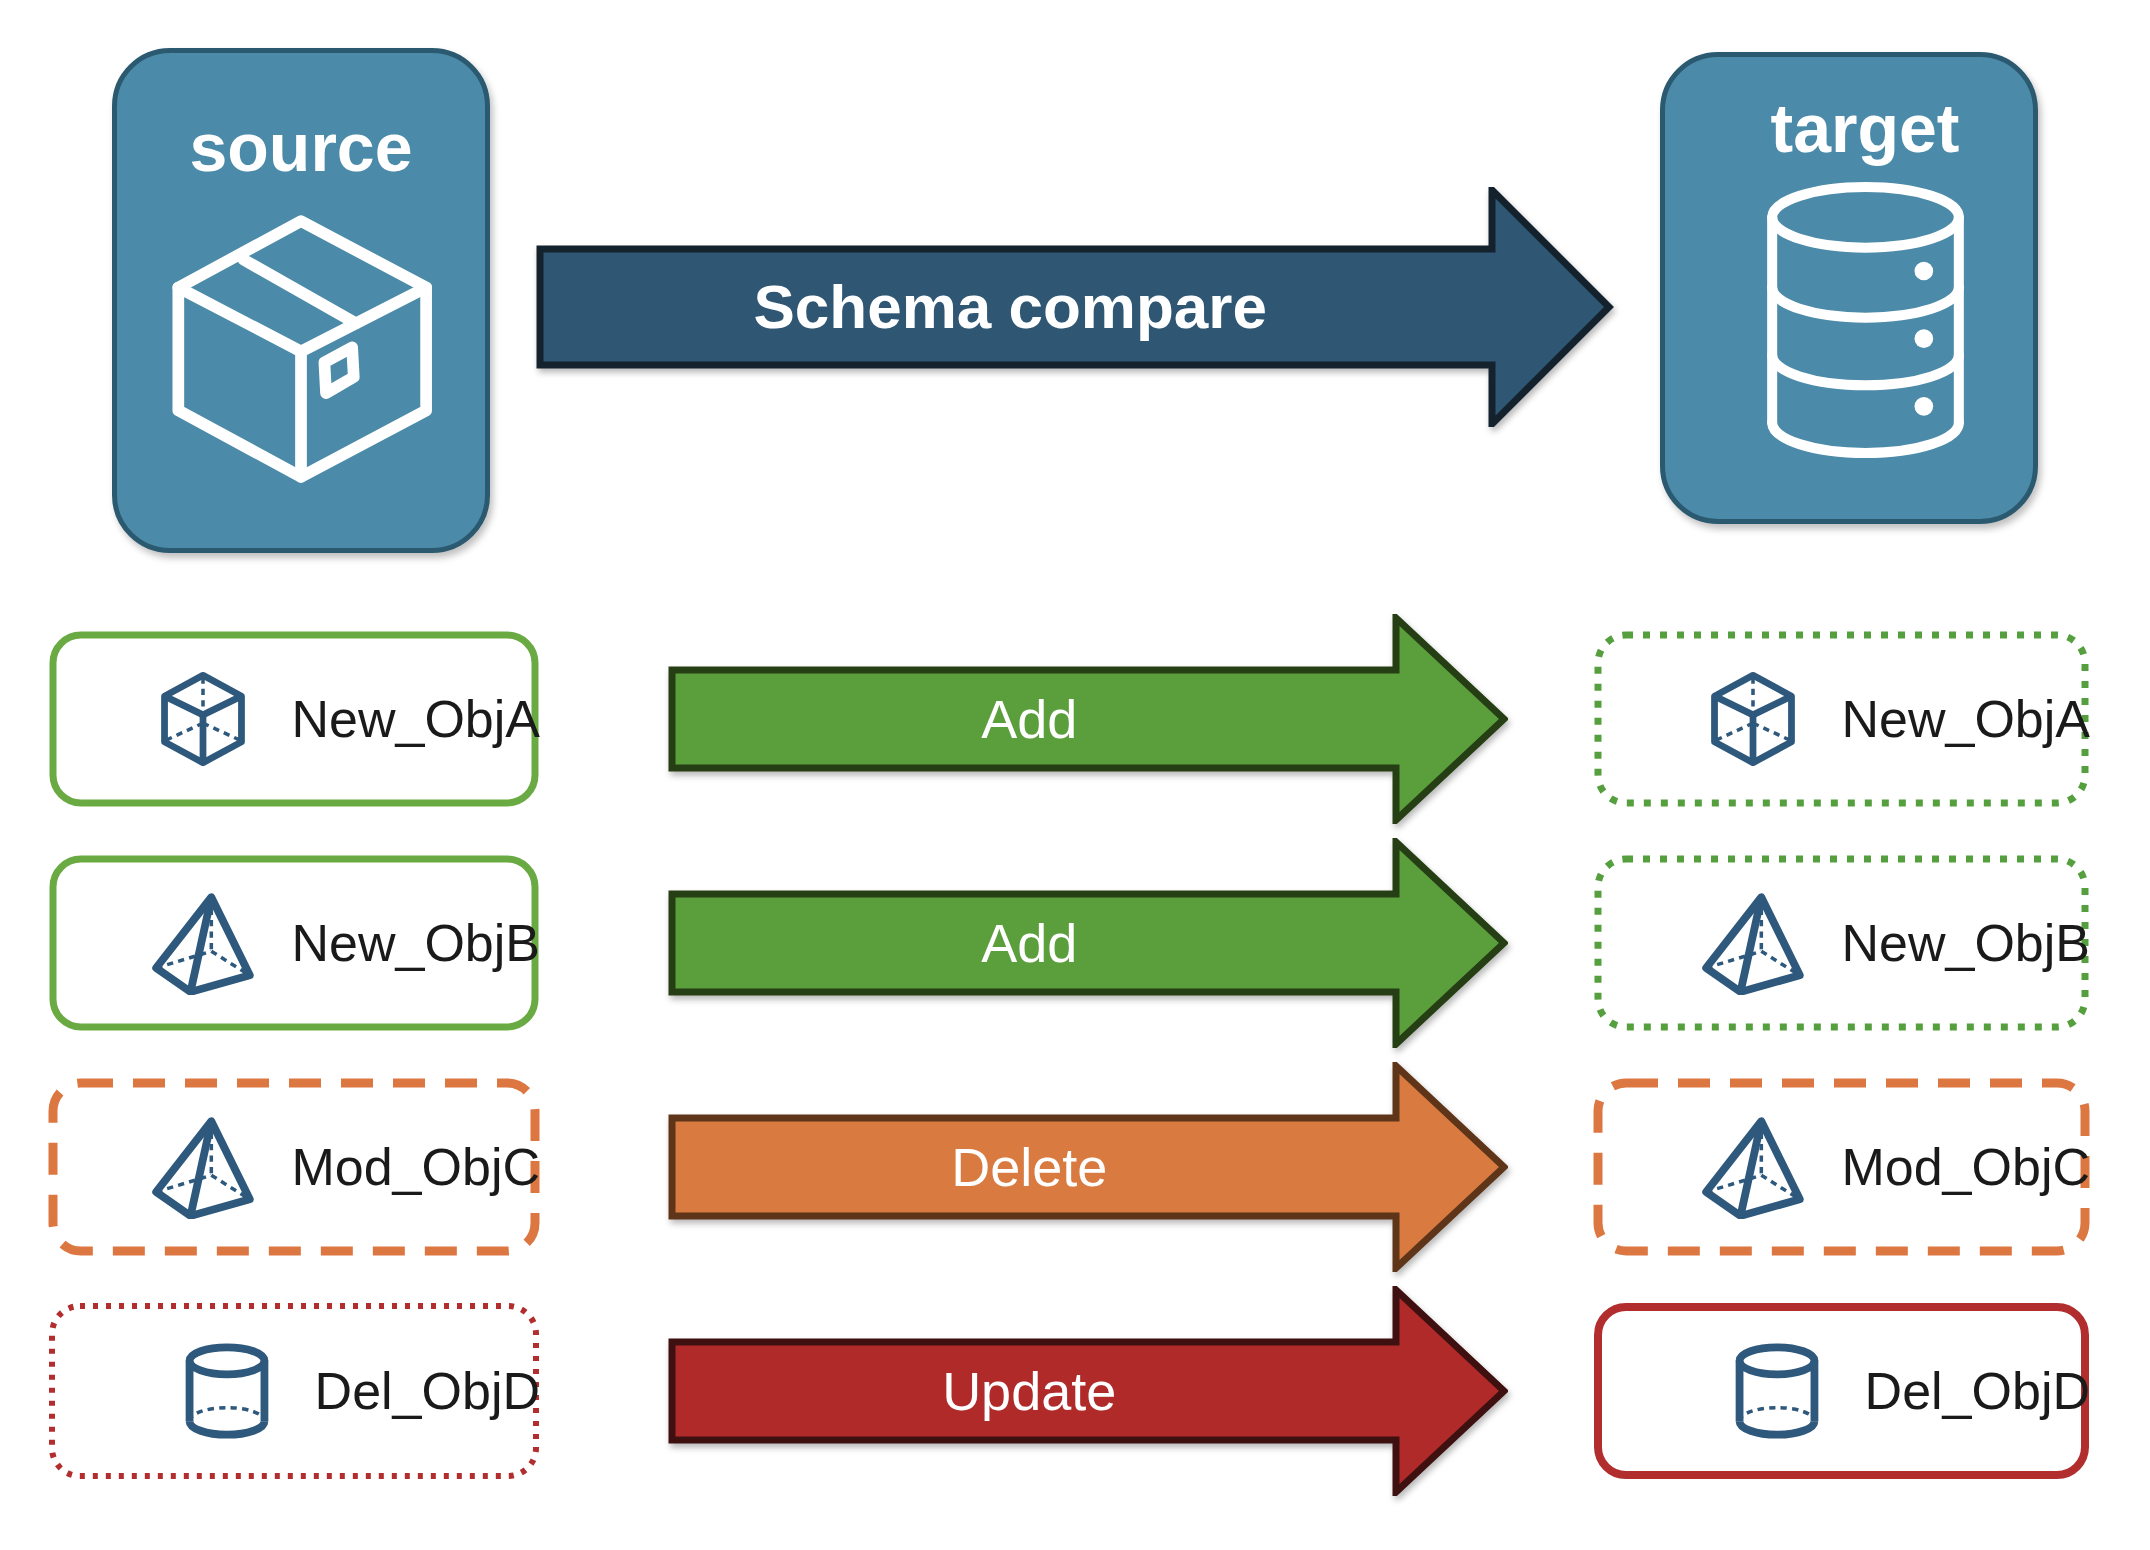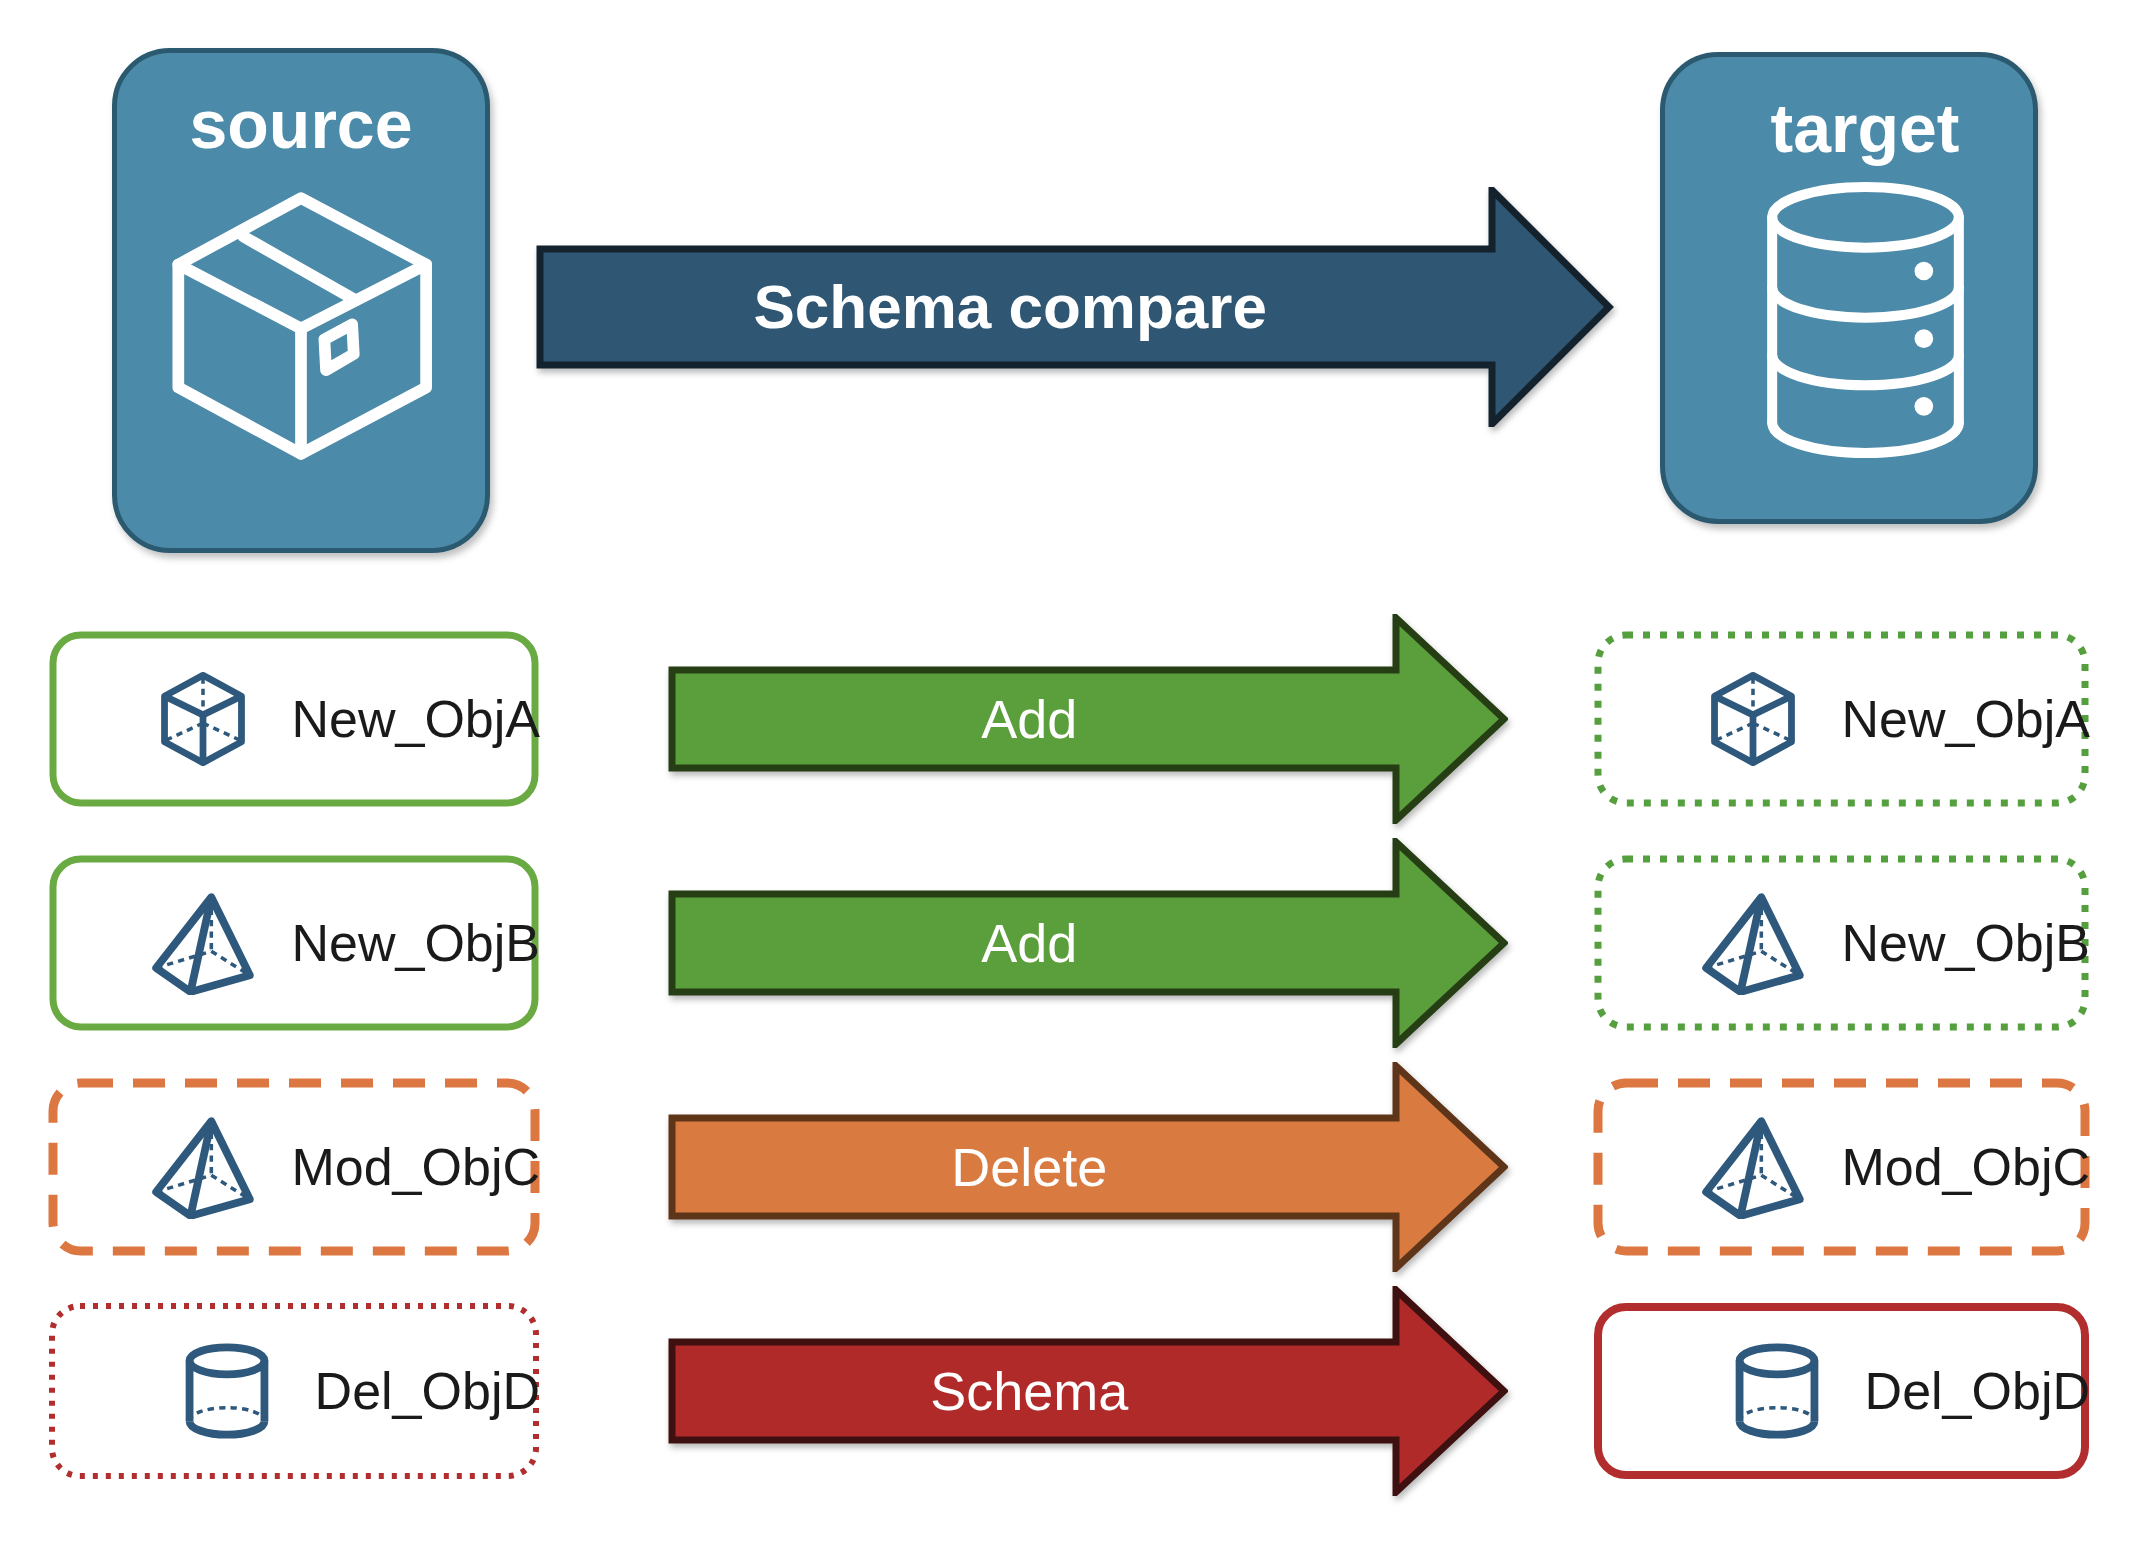--- a/index.html
+++ b/index.html
@@ -65,21 +65,21 @@
   .obj-stroke{fill:none;stroke:var(--object-icon-color);stroke-width:6.5;stroke-linejoin:round;}
   .obj-stroke-thick{fill:none;stroke:var(--object-icon-color);stroke-width:7.5;stroke-linejoin:round;}
   .obj-dash{fill:none;stroke:var(--object-icon-color);stroke-width:3.4;stroke-dasharray:6 5;}
   .card-label{font-size:52px;color:var(--card-text);line-height:1;position:relative;}
 </style>
 </head>
 <body>
 
 <div class="stage">
 
-  <div class="panel" style="left:112px;top:48px;width:378px;height:505px;">
+  <div class="panel" style="left:112px;top:48px;width:378px;height:505px;justify-content:center;">
     <div class="panel-label">source</div>
     <svg class="panel-icon" width="272" height="300" viewBox="0 0 100 100">
       <g class="white-stroke">
         <polygon points="50,3 96,27.4 96,72.6 50,97 4.9,72.6 4.9,27.4"></polygon>
         <polyline points="4.9,27.4 50,50.9 96,27.4"></polyline>
         <line x1="50" y1="50.9" x2="50" y2="97"></line>
         <line x1="28.8" y1="17.1" x2="70.2" y2="40.6"></line>
         <polygon points="58.6,54.9 68.8,49.4 69.4,60.3 59.2,66.2"></polygon>
       </g>
     </svg>
@@ -257,21 +257,21 @@
         <path d="M14,79 A36,13 0 0 1 86,79"></path>
       </g>
     </svg>
     <span class="card-label">Del_ObjD</span>
   </div>
 
   <div class="arrow-wrap" style="left:668px;top:1286px;width:840px;height:210px;">
     <svg class="arrow-svg arrow-red" viewBox="0 0 840 210" preserveAspectRatio="none">
       <polygon points="4,56 728,56 728,4 836,105 728,206 728,154 4,154"></polygon>
     </svg>
-    <span class="arrow-label action-text">Schema</span>
+    <span class="arrow-label action-text">Update</span>
   </div>
 
   <div class="card" style="left:1593px;top:1302px;width:497px;height:178px;">
     <svg class="card-border stroke-red-solid" width="497" height="178">
       <rect x="5" y="5" width="487" height="168" rx="28"></rect>
     </svg>
     <svg class="card-icon" viewBox="0 0 100 100">
       <g class="obj-stroke-thick">
         <ellipse cx="50" cy="21" rx="36" ry="13"></ellipse>
         <line x1="14" y1="21" x2="14" y2="79"></line>

